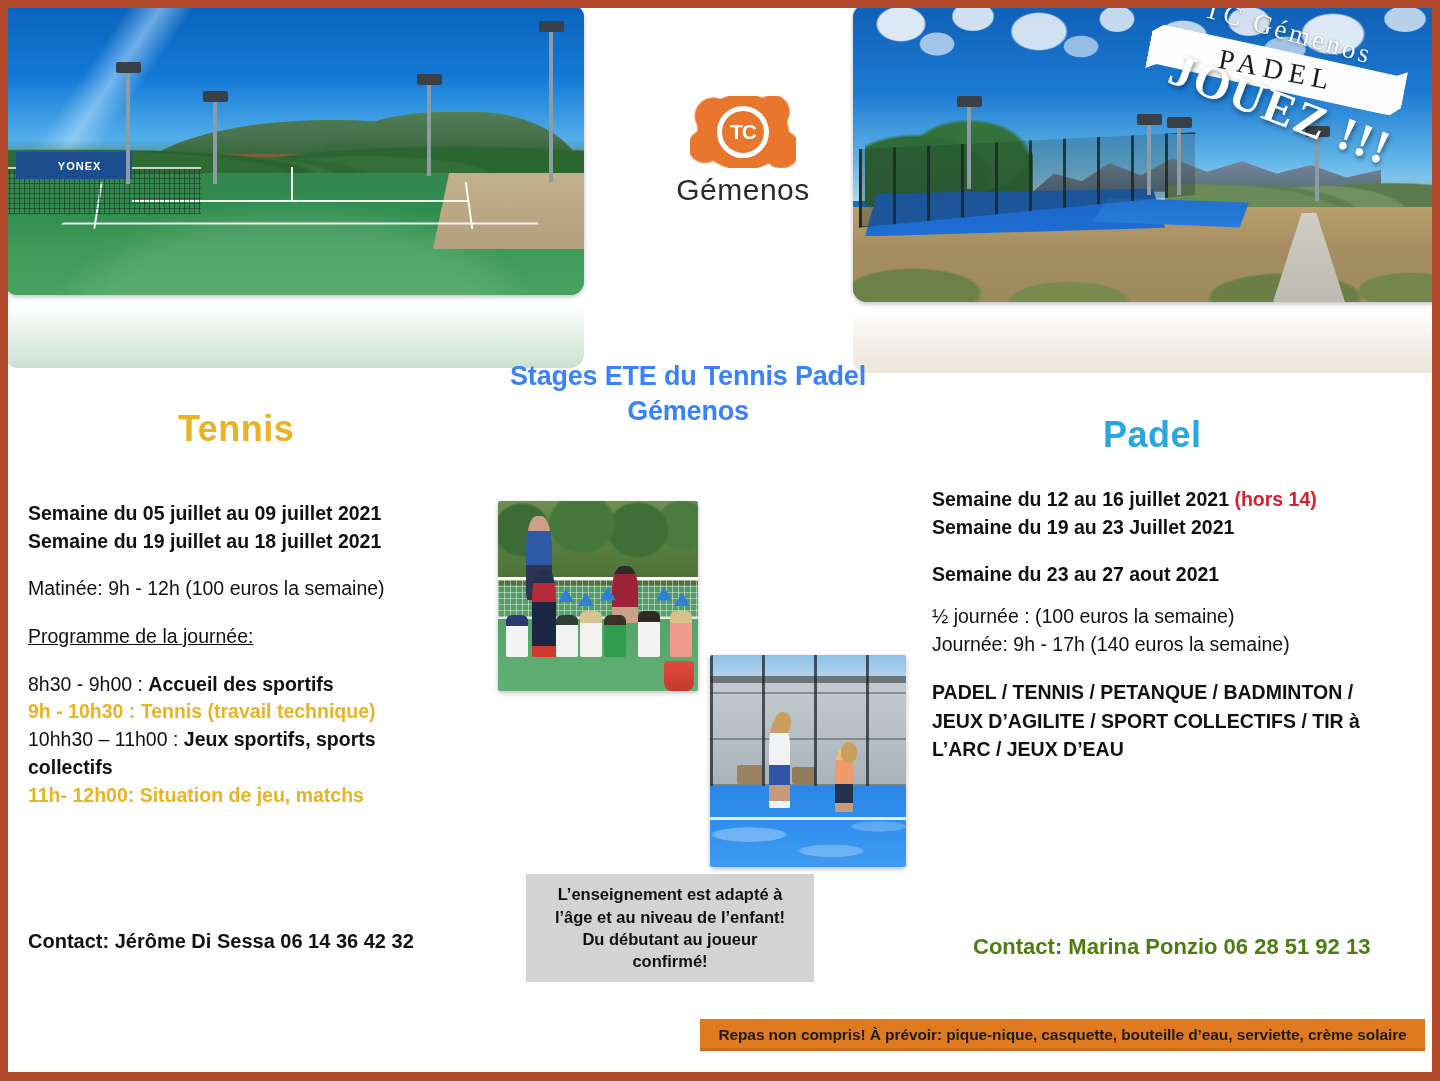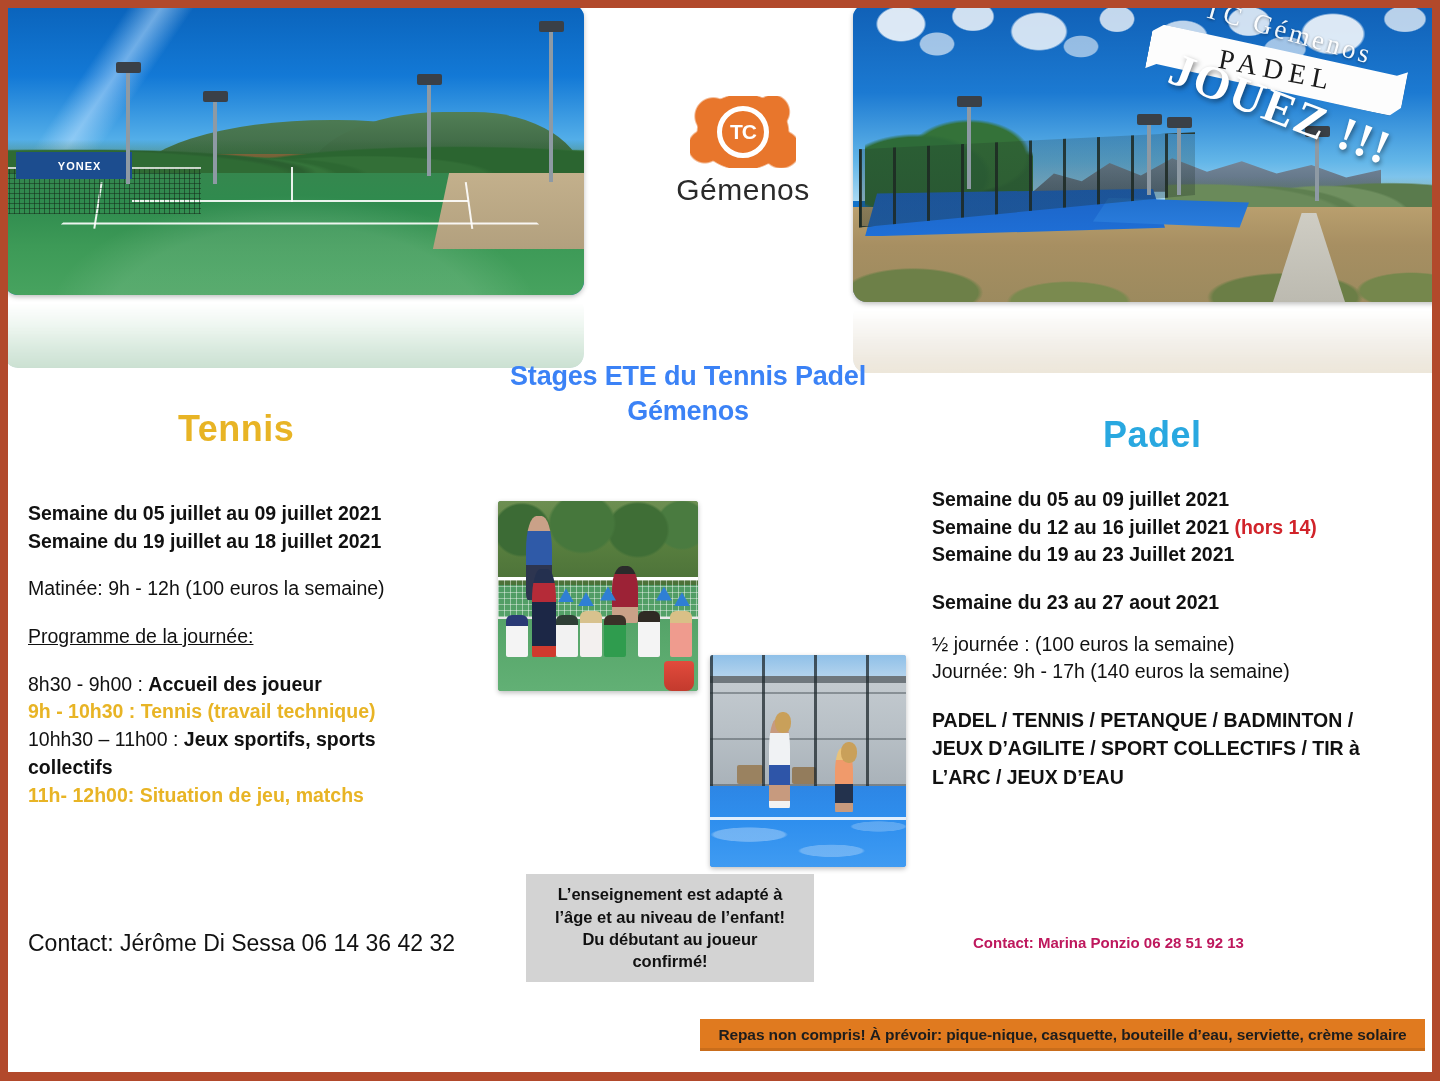--- a/index.html
+++ b/index.html
@@ -255,22 +255,22 @@
   .col { position:absolute; font-size:19.5px; line-height:1.42; color:#111; }
   #tennis-col { left:20px; top:492px; width:430px; }
   #padel-col  { left:924px; top:478px; width:470px; }
   .b  { font-weight:700; }
   .u  { text-decoration:underline; }
   .gold { color:#e8b425; font-weight:700; }
   .red  { color:#d1232a; font-weight:700; }
   .sp { height:20px; }
   .sp-sm { height:14px; }
 
-  #tennis-contact { position:absolute; left:20px; top:922px; font-size:23px; font-weight:400; color:#111; }
-  #padel-contact  { position:absolute; left:965px; top:926px; font-size:15px; font-weight:700; color:#be185d; }
+  #tennis-contact { position:absolute; left:20px; top:922px; font-size:20px; font-weight:700; color:#111; }
+  #padel-contact  { position:absolute; left:965px; top:926px; font-size:22px; font-weight:700; color:#4d7c0f; }
 
   #note-box {
     position:absolute; left:518px; top:866px; width:288px; height:108px;
     background:#d3d3d3; display:flex; align-items:center; justify-content:center;
     text-align:center; font-size:16.5px; font-weight:700; color:#111; line-height:1.35;
     padding:0 8px;
   }
   #footer-banner {
     position:absolute; left:692px; top:1011px; width:725px; height:32px;
     background:#e07a1f; display:flex; align-items:center; justify-content:center;
@@ -367,33 +367,32 @@
   <div class="col" id="tennis-col">
     <div class="b">Semaine du 05 juillet au 09 juillet 2021</div>
     <div class="b">Semaine du 19 juillet au 18 juillet 2021</div>
     <div class="sp"></div>
     <div>Matinée: 9h - 12h (100 euros la semaine)</div>
     <div class="sp"></div>
     <div class="u">Programme de la journée:</div>
     <div class="sp"></div>
     <div>
       <span>8h30 - 9h00  :</span>
-      <span class="b">Accueil des joueur</span>
+      <span class="b">Accueil des sportifs</span>
     </div>
     <div class="gold">9h - 10h30 : Tennis (travail technique)</div>
     <div>
       <span>10hh30 – 11h00 :</span>
       <span class="b">Jeux sportifs, sports collectifs</span>
     </div>
     <div class="gold">11h- 12h00: Situation de jeu, matchs</div>
   </div>
   <div id="tennis-contact">Contact: Jérôme Di Sessa  06 14 36 42 32</div>
 
   <div class="col" id="padel-col">
-    <div class="b">Semaine du 05 au 09 juillet 2021</div>
     <div class="b">
       <span>Semaine du 12 au 16 juillet 2021 </span><span class="red">(hors 14)</span>
     </div>
     <div class="b">Semaine du 19 au 23 Juillet 2021</div>
     <div class="sp"></div>
     <div class="b">Semaine du 23 au 27 aout 2021</div>
     <div class="sp-sm"></div>
     <div>½  journée : (100 euros la semaine)</div>
     <div>Journée: 9h - 17h (140 euros la semaine)</div>
     <div class="sp"></div>

